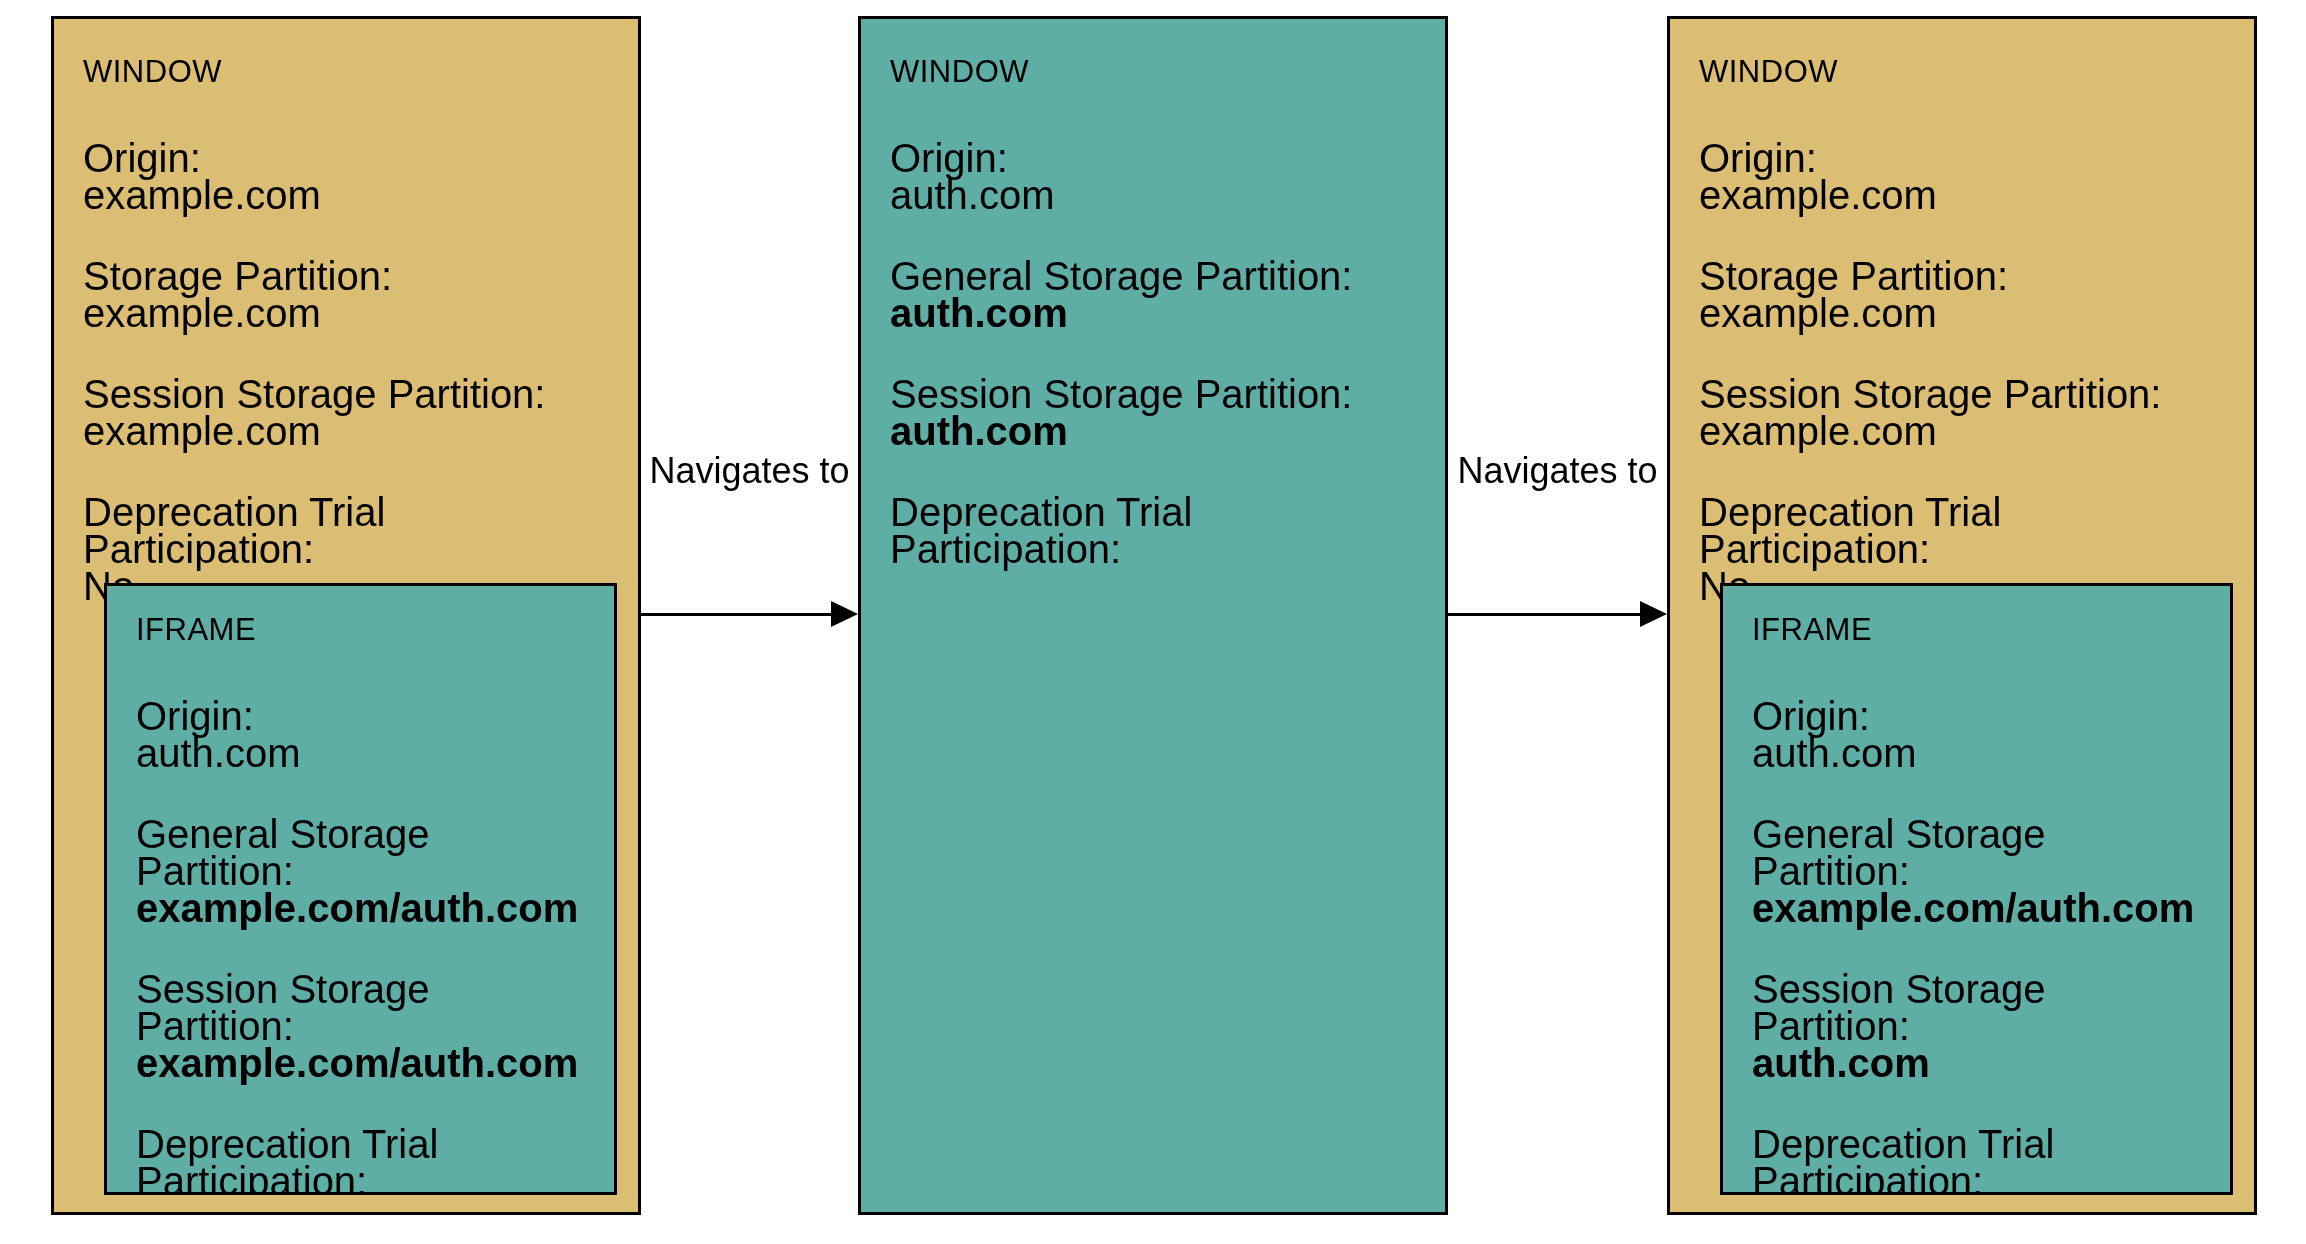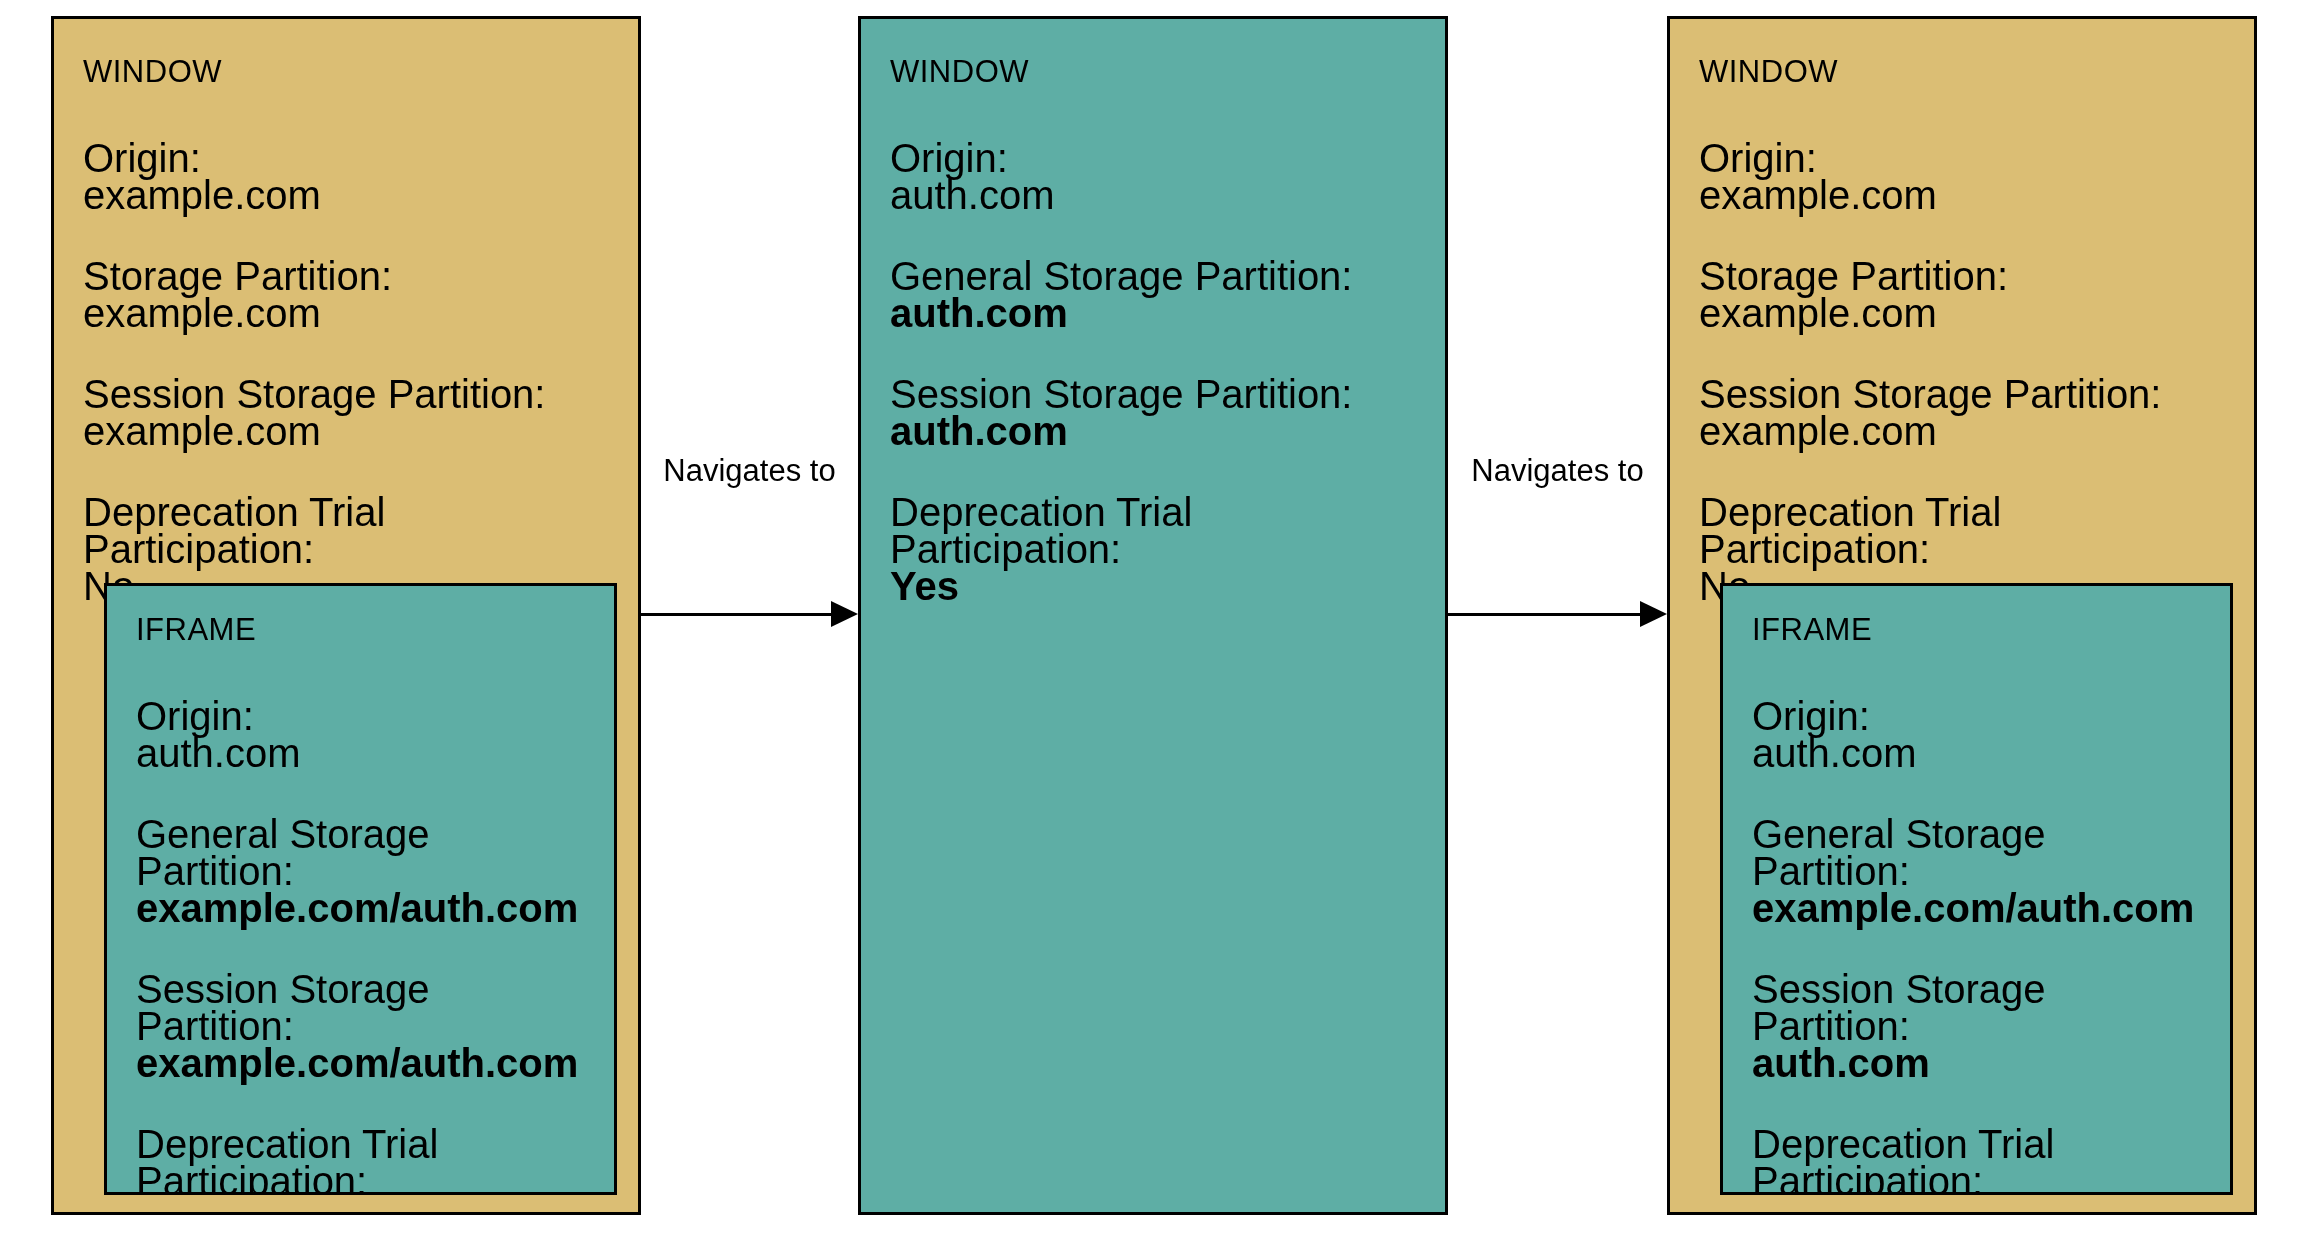--- a/index.html
+++ b/index.html
@@ -38,21 +38,21 @@
     left:50px;top:564px;
     width:513px;height:612px;
     border:3px solid #000000;
     box-sizing:border-box;
     padding:25px 20px 0 29px;
     overflow:hidden;
   }
   .arrow-label{
     position:absolute;
     top:452px;
-    font-size:31px;line-height:37px;
+    font-size:36px;line-height:37px;
     text-align:center;
     white-space:nowrap;
   }
   .arrow-label.a1{left:644px;width:211px;}
   .arrow-label.a2{left:1451px;width:213px;}
   .arrow-line{
     position:absolute;
     top:613px;height:3px;
     background:#000000;
   }
@@ -126,21 +126,20 @@
       <p class="field">
         <span class="line">General Storage Partition:</span>
         <span class="line bold">auth.com</span>
       </p>
       <p class="field">
         <span class="line">Session Storage Partition:</span>
         <span class="line bold">auth.com</span>
       </p>
       <p class="field">
         <span class="line">Deprecation Trial Participation:</span>
-        <span class="line bold">Yes</span>
       </p>
     </section>
 
   <div class="arrow-label a2">Navigates to</div>
   <div class="arrow-line a2"></div>
   <div class="arrow-head a2"></div>
 
   <section class="window-box col3" style="background: rgb(219, 190, 116);">
       <div class="box-title">WINDOW</div>
       <p class="field">

